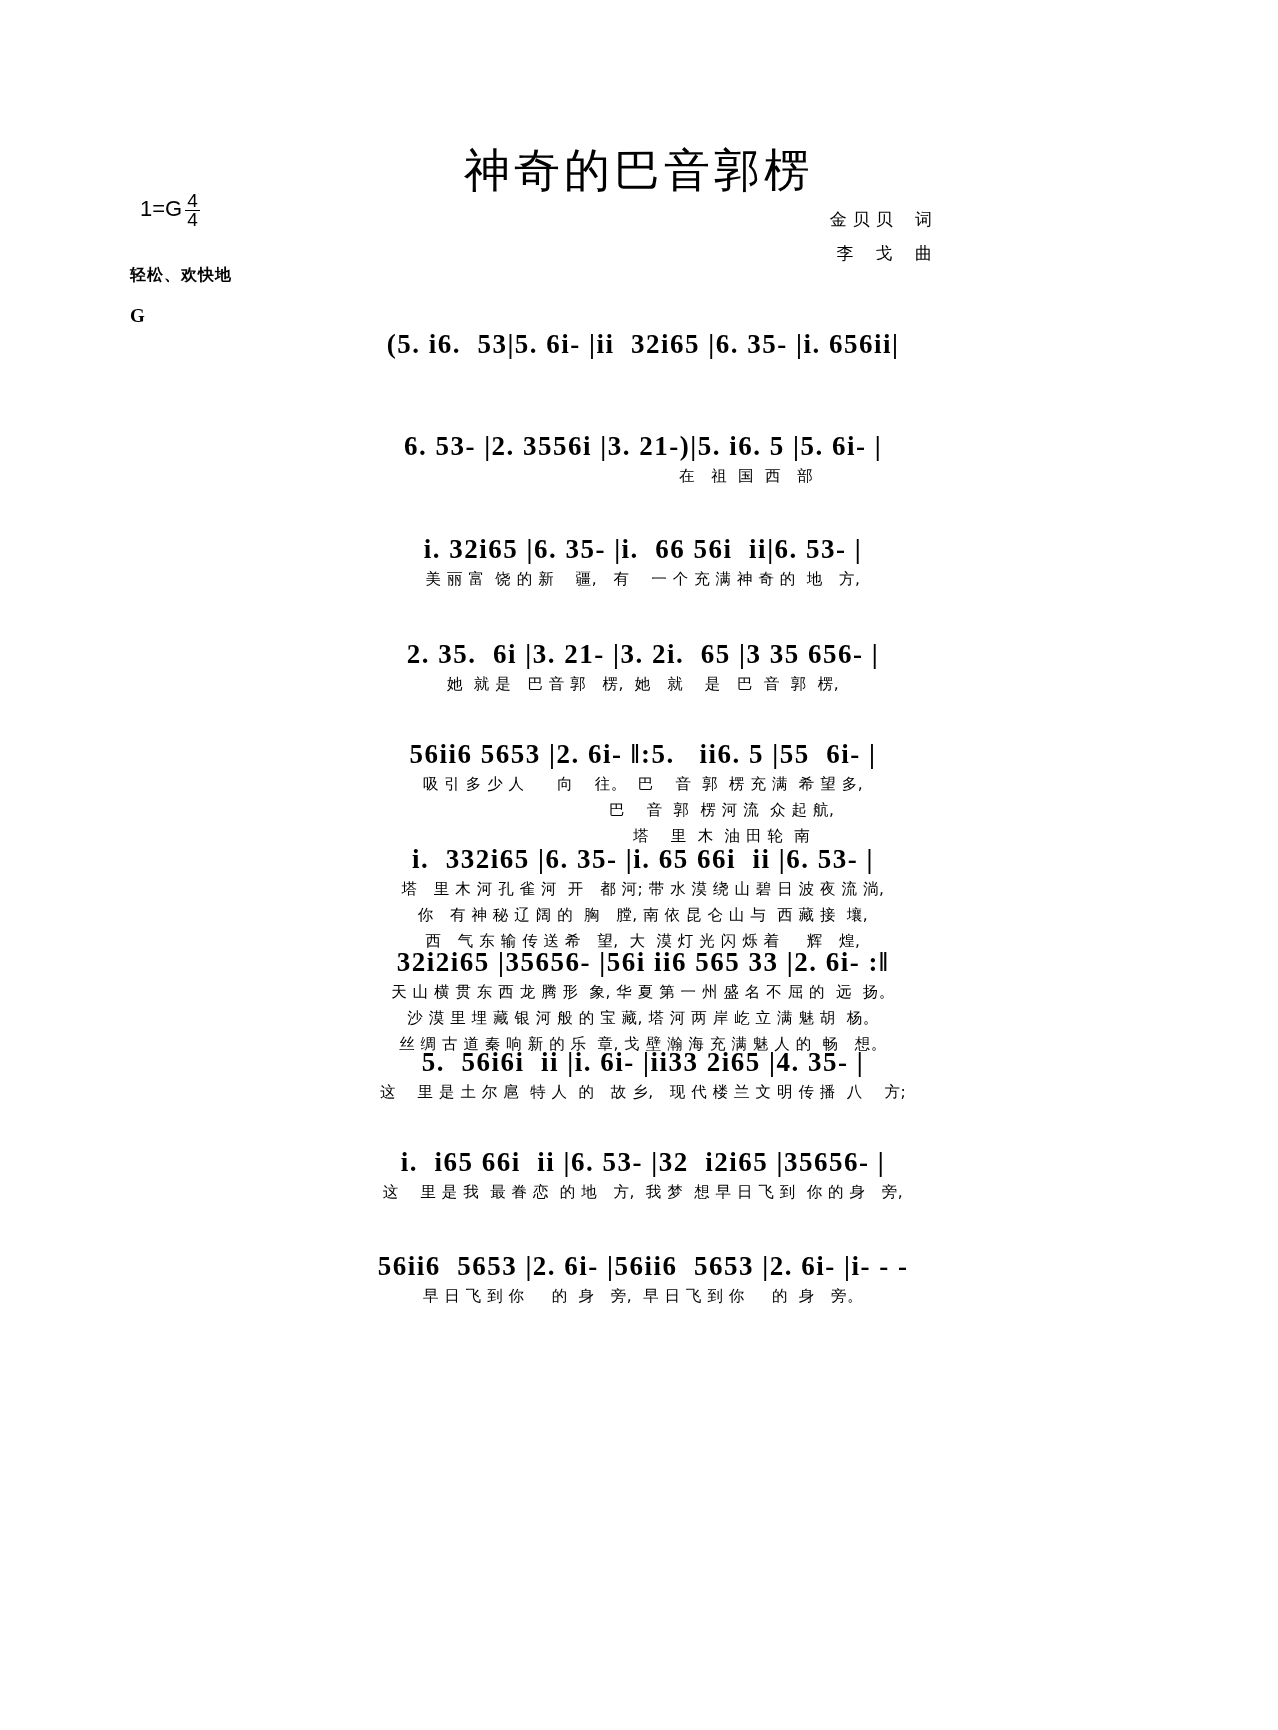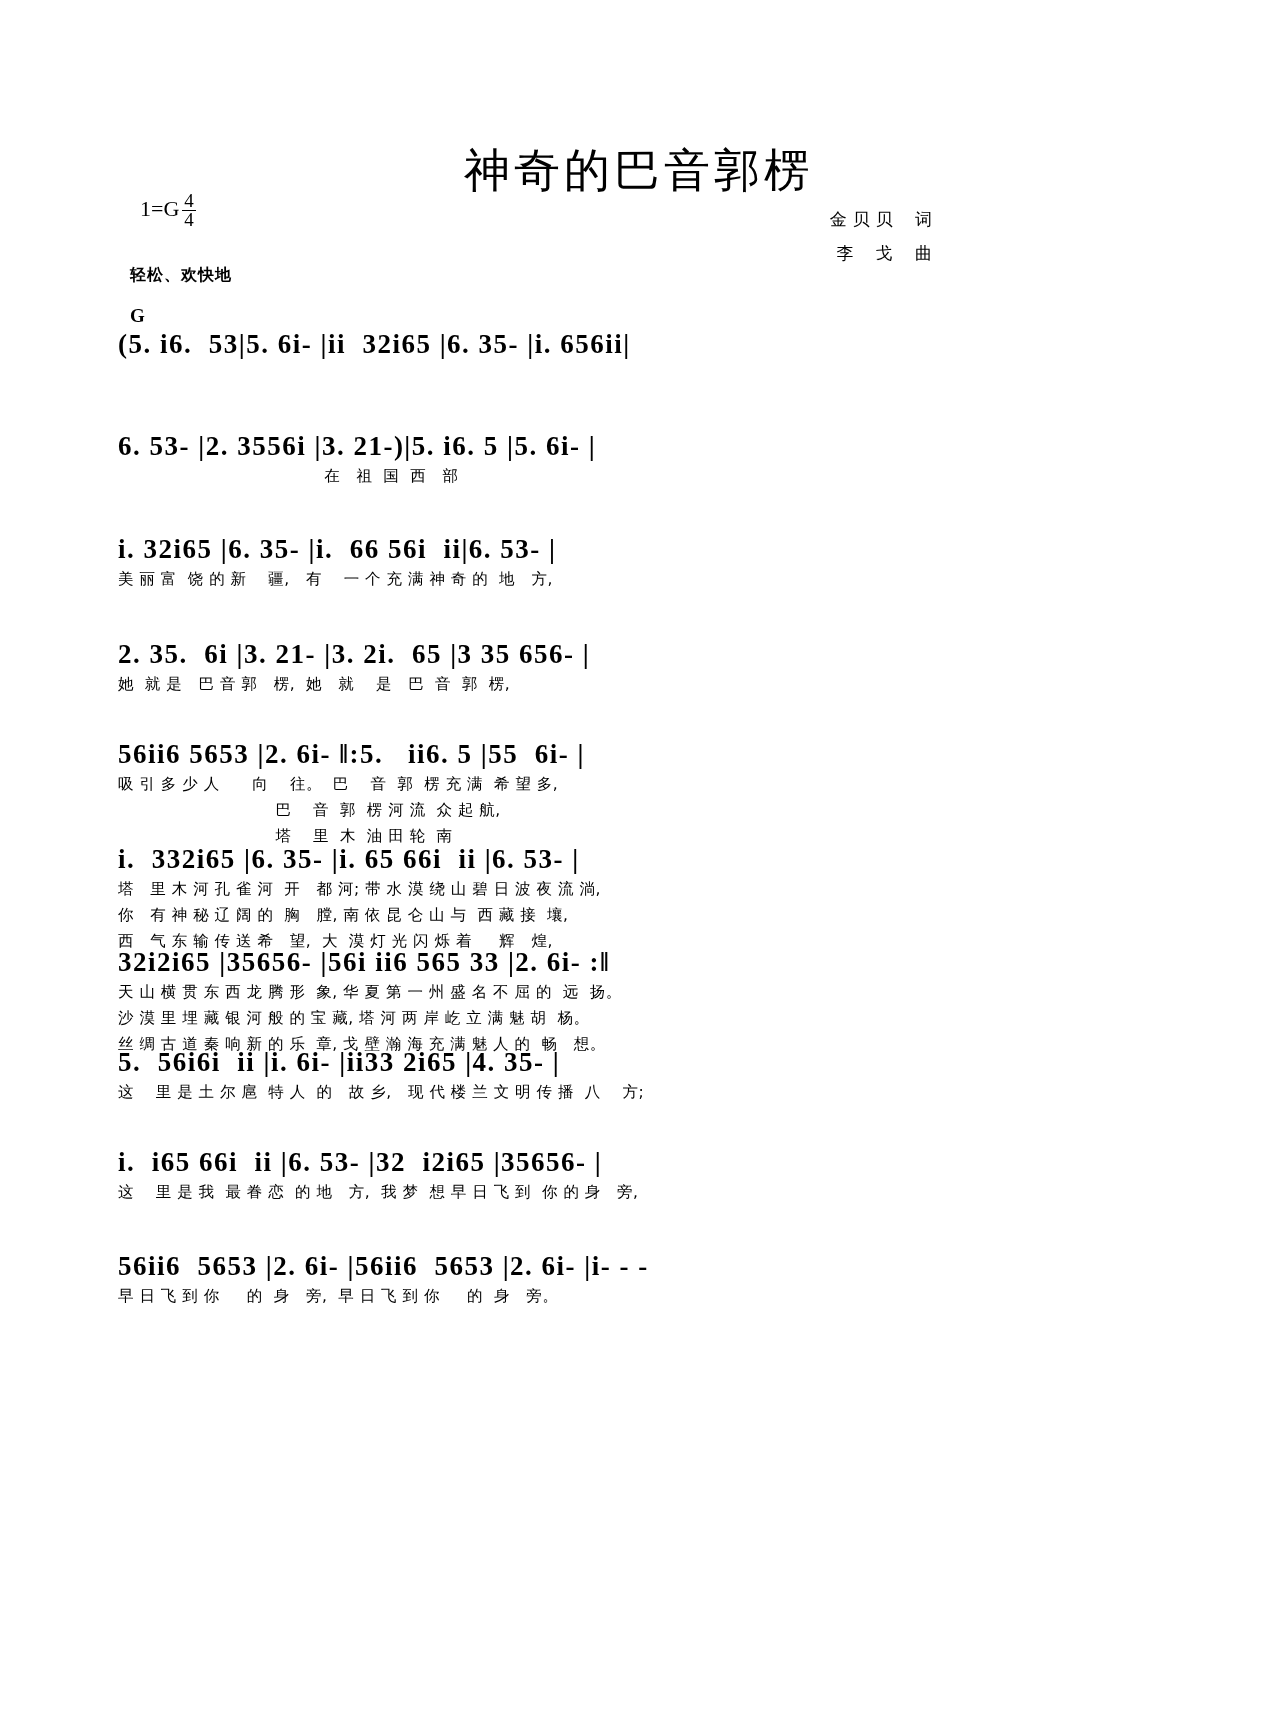--- a/index.html
+++ b/index.html
@@ -31,21 +31,21 @@
     font-size: 46px;
     letter-spacing: 4px;
     font-family: "DejaVu Serif", "Liberation Serif", serif;
     font-weight: 500;
   }
   .keysig {
     position: absolute;
     left: 140px;
     top: 196px;
     font-size: 22px;
-    font-family: Liberation Serif, serif;
+    font-family: Liberation Sans, sans-serif;
     display: flex;
     align-items: flex-start;
   }
   .keysig .frac {
     display: inline-flex;
     flex-direction: column;
     align-items: center;
     line-height: 0.95;
     font-size: 19px;
     margin-left: 3px;
@@ -79,20 +79,21 @@
     position: absolute;
     font-size: 19px;
     font-family: "Liberation Serif", serif;
     font-weight: bold;
   }
   .line {
     position: absolute;
     left: 118px;
     width: 1050px;
     font-family: "Liberation Serif", "DejaVu Serif", serif;
+    text-align: center;
   }
   .notes {
     font-size: 27px;
     letter-spacing: 1.5px;
     font-weight: bold;
     white-space: pre;
     line-height: 1.1;
   }
   .lyr {
     font-size: 15.5px;

